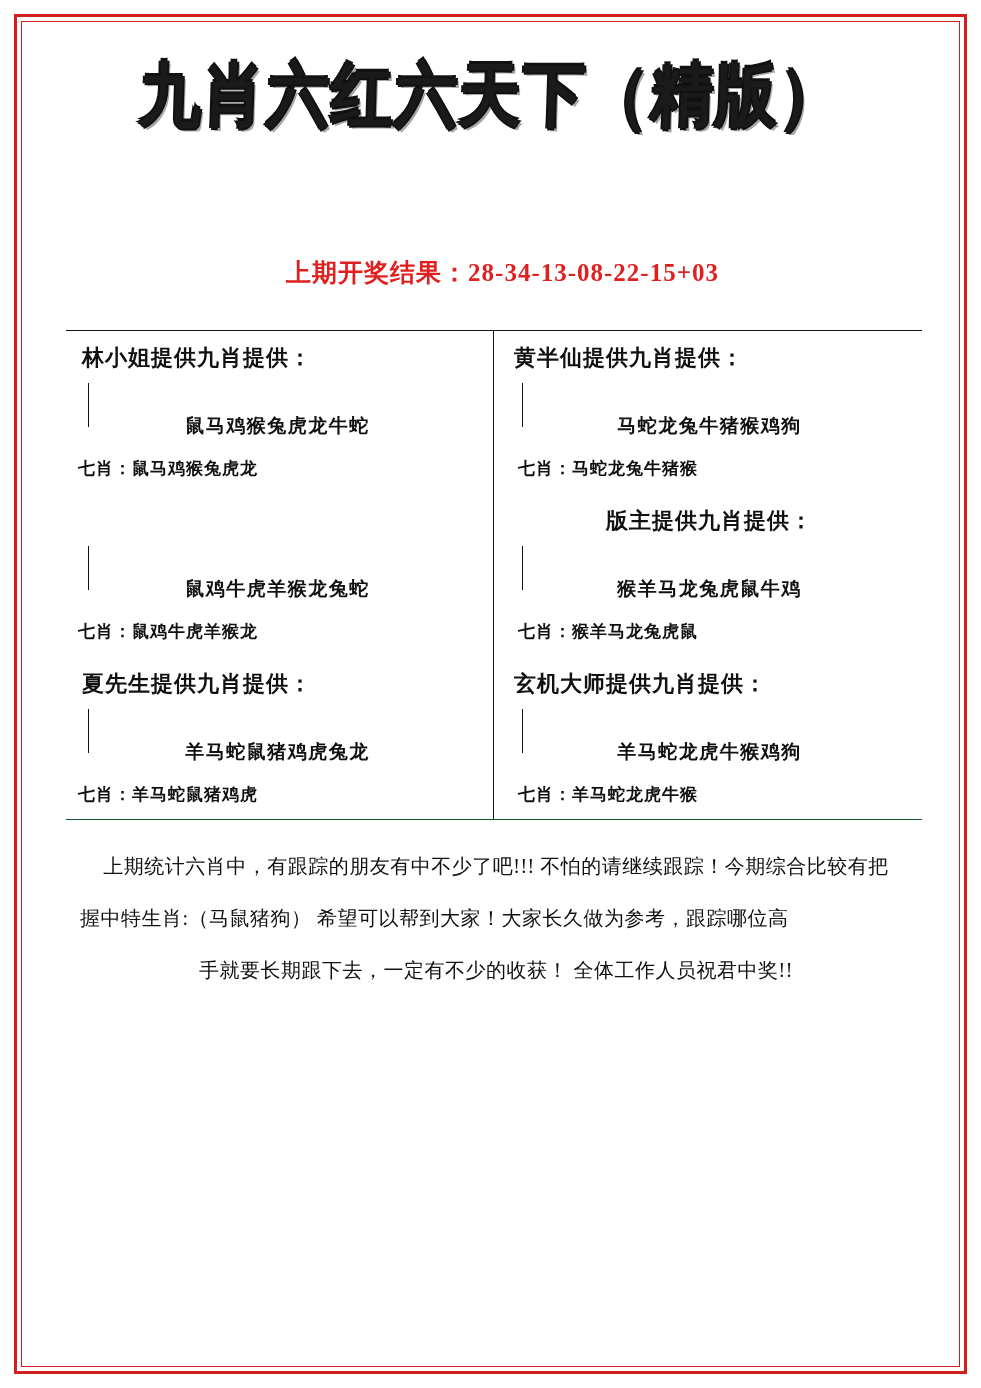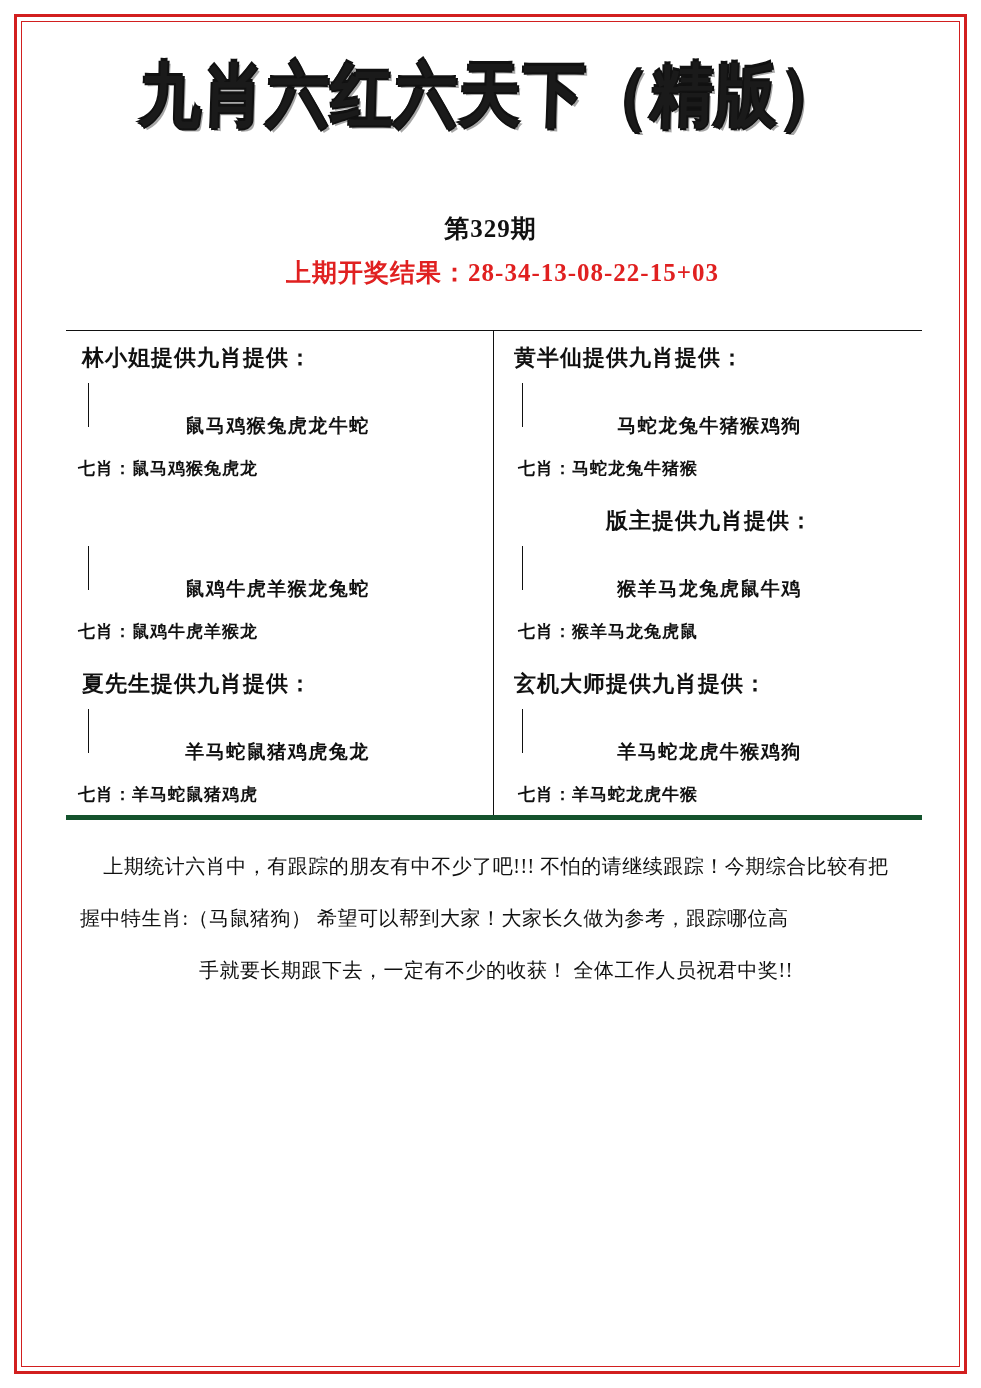--- a/index.html
+++ b/index.html
@@ -90,21 +90,21 @@
 
   
   .panels {
     position: absolute;
     left: 66px;
     top: 330px;
     width: 856px;
     height: 490px;
     display: flex;
     border-top: 1px solid #111;
-    border-bottom: 5px solid #14532d;
+    border-bottom: 1px solid #14532d;
     box-sizing: border-box;
   }
   .col {
     width: 50%;
     box-sizing: border-box;
     position: relative;
     padding: 0;
   }
   .col.left {
     border-right: 1px solid #111;
@@ -202,21 +202,20 @@
 <body>
 
 <div class="page">
 
   <div class="frame"></div>
 
   <div class="title-wrap">
     <div class="title">九肖六红六天下（精版）</div>
   </div>
 
-  <div class="issue">第329期</div>
   <div class="result">上期开奖结果：28-34-13-08-22-15+03</div>
 
   <div class="panels">
 
     <div class="col left">
 
       <div class="block">
         <div class="block-head">林小姐提供九肖提供：</div>
         <div class="tick"></div>
         <div class="zodiac-main">鼠马鸡猴兔虎龙牛蛇</div>

